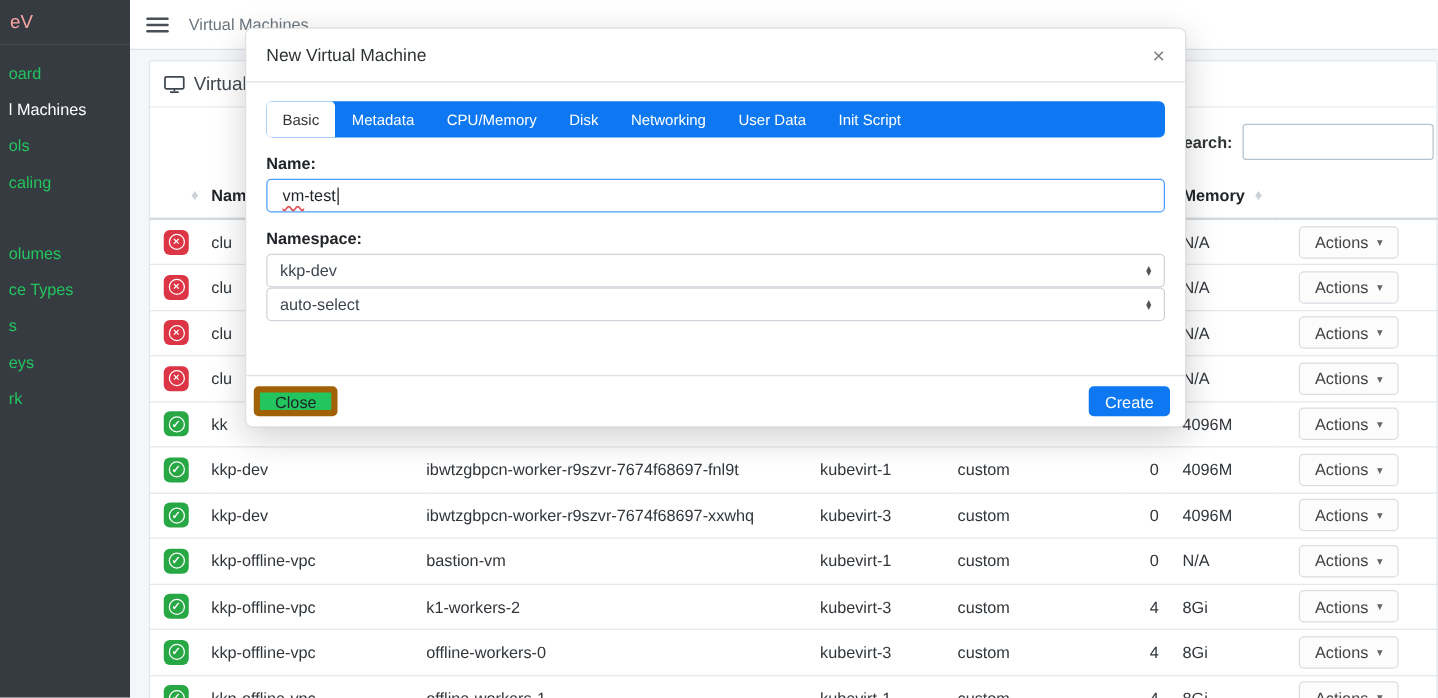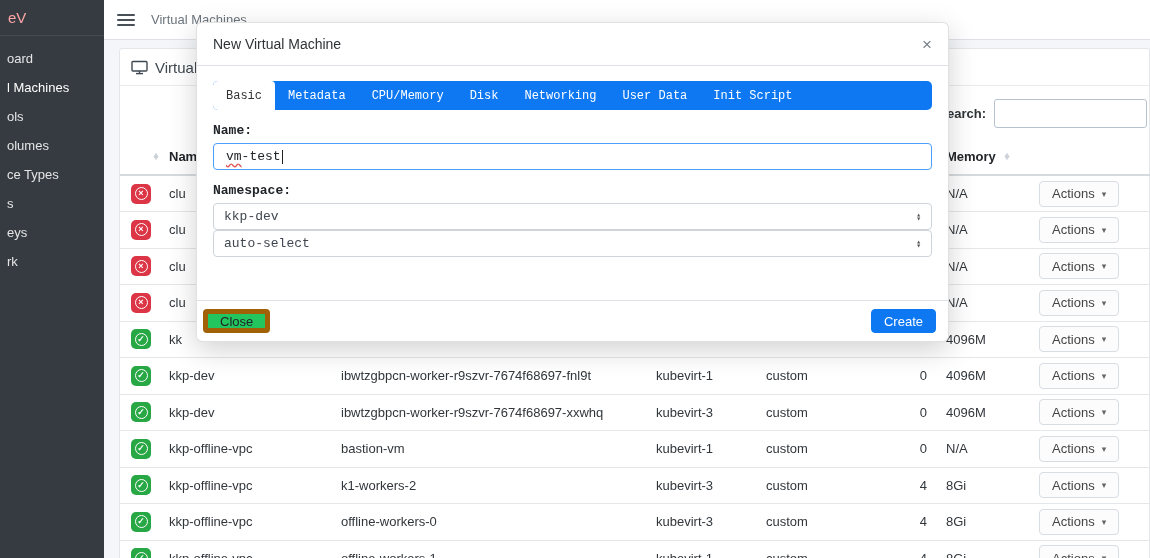--- a/index.html
+++ b/index.html
@@ -6,21 +6,21 @@
   html,body { width:1150px; height:558px; overflow:hidden;
     font-family:"Liberation Sans", sans-serif; background:#f4f6f9; color:#212529; }
 
   
   .sidebar { position:absolute; left:0; top:0; width:104px; height:558px;
     background:#353b41; z-index:5; }
   .brand { height:36px; display:flex; align-items:center; padding-left:8px;
     color:#fca5a5; font-size:15px; border-bottom:1px solid rgba(255,255,255,.08); }
   .nav-items { list-style:none; padding-top:8px; }
   .nav-item { height:29px; display:flex; align-items:center; padding-left:7px;
-    color:#e5e5e5; font-size:13px; white-space:nowrap; cursor:pointer; }
+    color:#22c55e; font-size:13px; white-space:nowrap; cursor:pointer; }
   .nav-item.active { color:#ffffff; }
   .nav-item.gap-after { margin-bottom:28px; }
 
   
   .topbar { position:absolute; left:104px; top:0; right:0; height:40px; background:#fff;
     border-bottom:1px solid #dee2e6; display:flex; align-items:center; z-index:4; }
   .hamburger { margin-left:13px; width:18px; cursor:pointer; }
   .hamburger div { height:2px; background:#495057; margin:3px 0; border-radius:1px; }
   .breadcrumb { margin-left:16px; font-size:13px; color:#6c757d; }
 
@@ -62,21 +62,21 @@
   .actions-btn .caret { margin-left:7px; font-size:9px; color:#666; }
 
   
   .modal { position:absolute; left:196px; top:22px; width:753px; height:320px;
     background:#fff; border:1px solid rgba(0,0,0,.12); border-radius:6px;
     box-shadow:0 8px 28px rgba(0,0,0,.18); z-index:50; display:flex; flex-direction:column; }
   .modal-header { height:43px; padding:0 16px; display:flex; align-items:center;
     justify-content:space-between; border-bottom:1px solid #dee2e6; }
   .modal-title { font-size:14px; color:#2f3437; }
   .modal-close { font-size:17px; color:#7a8288; cursor:pointer; line-height:1; }
-  .modal-body { flex:1; padding:15px 16px 0;font-family:Liberation Mono, monospace; }
+  .modal-body { flex:1; padding:15px 16px 0; }
   .tabbar { height:29px; background:var(--accent,#0d78f2); border-radius:5px;
     display:flex; overflow:hidden; }
   .tab { padding:0 13px; display:flex; align-items:center; color:#fff; font-size:12px;
     cursor:pointer; white-space:nowrap; }
   .tab.active { background:#fff; color:#333; border-radius:4px 4px 0 0; }
   .form-label { margin:13px 0 5px; font-size:13px; font-weight:bold; color:#212529; }
   .text-input { height:27px; border:1px solid #4c9ffe; border-radius:4px;
     padding:0 12px; font-size:13px; display:flex; align-items:center; color:#212529; }
   .misspell { text-decoration:underline; text-decoration-style:wavy;
     text-decoration-color:#e05252; text-underline-offset:3px; }
@@ -101,20 +101,21 @@
 <aside class="sidebar">
   <div class="brand">eV</div>
   <ul class="nav-items">
 
       <li class="nav-item">oard</li>
 
       <li class="nav-item active">l Machines</li>
 
       <li class="nav-item">ols</li>
 
+      <li class="nav-item gap-after">caling</li>
 
       <li class="nav-item">olumes</li>
 
       <li class="nav-item">ce Types</li>
 
 
       <li class="nav-item">s</li>
 
       <li class="nav-item">eys</li>
 

